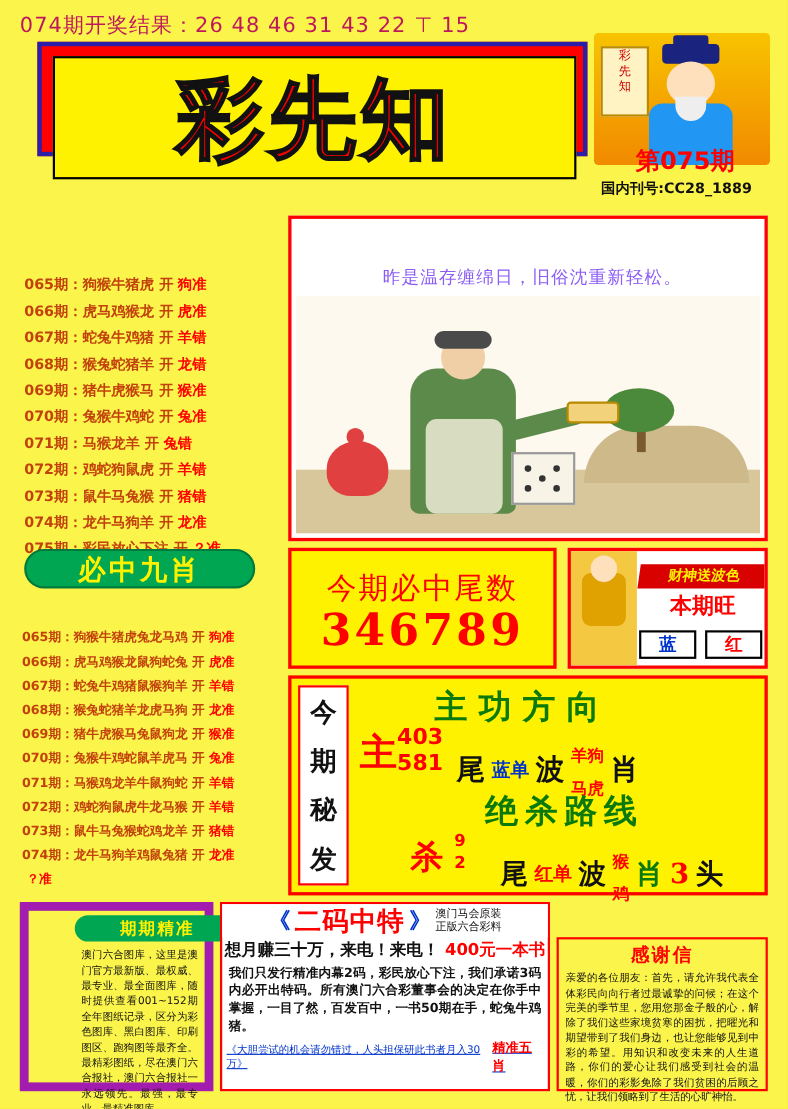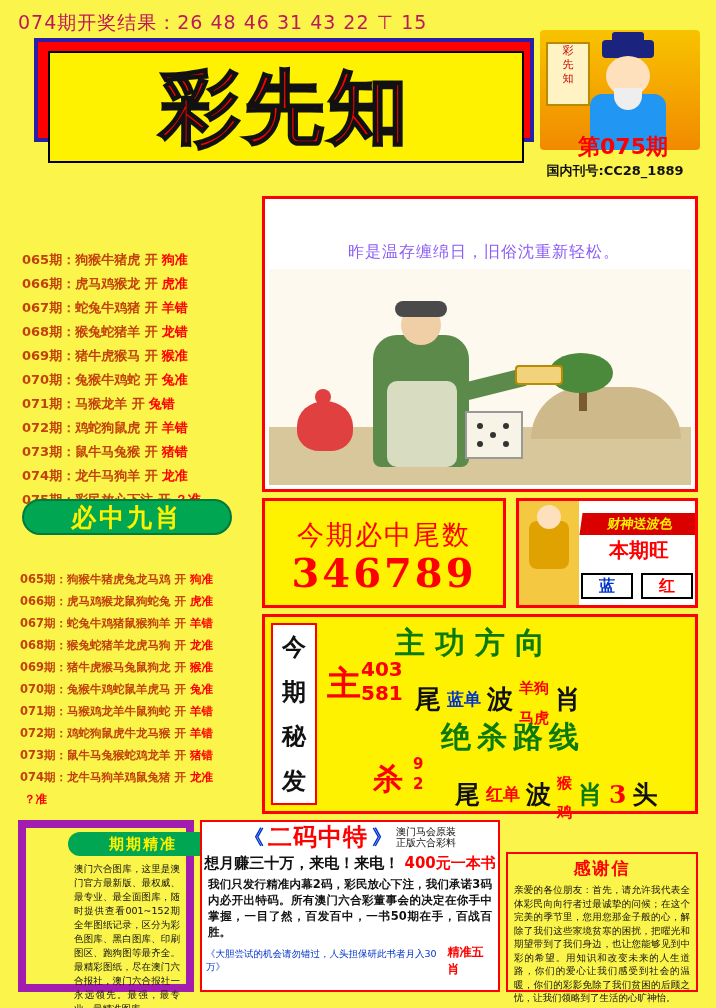--- a/index.html
+++ b/index.html
@@ -221,21 +221,21 @@
   .bm-hd{
     height:30px;background:#fff;display:flex;align-items:center;justify-content:center;gap:4px;
   }
   .bm-hd .chev{color:#0033cc;font-size:20px;font-weight:bold;}
   .bm-hd .big{font-family:"DejaVu Serif","Liberation Serif",serif;font-size:24px;font-weight:bold;color:#fe0000;letter-spacing:1px;}
   .bm-hd .sm{font-size:10px;color:#111;line-height:11px;text-align:left;}
   .bm-line1{text-align:center;font-size:15px;font-weight:bold;color:#111;margin-top:2px;}
   .bm-line1 b{color:#fe0000;}
   .bm-body{font-size:11.5px;line-height:16px;color:#111;margin:3px 6px 0;text-align:justify;font-weight:bold;}
   .bm-note{
-    margin:4px 4px 0;font-size:9.5px;color:#0033cc;display:flex;justify-content:space-between;align-items:center;
+    margin:4px 4px 0;font-size:9.5px;color:#0033cc;display:flex;justify-content:space-between;align-items:center;text-decoration:underline;
   }
   .bm-note .pay{color:#fe0000;font-size:12px;font-weight:bold;}
 
   .bot-right{
     position:absolute;left:506px;top:820px;width:192px;height:140px;
     background:#fbf44a;border:2px solid #fe0000;box-sizing:border-box;margin-top:32px;
   }
   .br-hd{text-align:center;font-size:17px;font-weight:bold;color:#fe0000;margin-top:3px;letter-spacing:2px;}
   .br-txt{margin:3px 6px 0;font-size:9.5px;line-height:13.5px;color:#111;text-align:justify;}
 </style>
@@ -458,21 +458,21 @@
       <span class="chev">》</span>
       <span class="sm">
         <span>澳门马会原装</span><br>
         <span>正版六合彩料</span>
       </span>
     </div>
     <div class="bm-line1">
       <span>想月赚三十万，来电！来电！</span>
       <b>400元一本书</b>
     </div>
-    <div class="bm-body">我们只发行精准内幕2码，彩民放心下注，我们承诺3码内必开出特码。所有澳门六合彩董事会的决定在你手中掌握，一目了然，百发百中，一书50期在手，百战百胜。</div>
+    <div class="bm-body">我们只发行精准内幕2码，彩民放心下注，我们承诺3码内必开出特码。所有澳门六合彩董事会的决定在你手中掌握，一目了然，百发百中，一书50期在手，蛇兔牛鸡猪。</div>
     <div class="bm-note">
       <span>《大胆尝试的机会请勿错过，人头担保研此书者月入30万》</span>
       <span class="pay">精准五肖</span>
     </div>
   </div>
 
   <div class="bot-right">
     <div class="br-hd">感谢信</div>
     <div class="br-txt">亲爱的各位朋友：首先，请允许我代表全体彩民向向行者过最诚挚的问候；在这个完美的季节里，您用您那金子般的心，解除了我们这些家境贫寒的困扰，把曜光和期望带到了我们身边，也让您能够见到中彩的希望。用知识和改变未来的人生道路，你们的爱心让我们感受到社会的温暖，你们的彩影免除了我们贫困的后顾之忧，让我们领略到了生活的心旷神怡。</div>
   </div>

